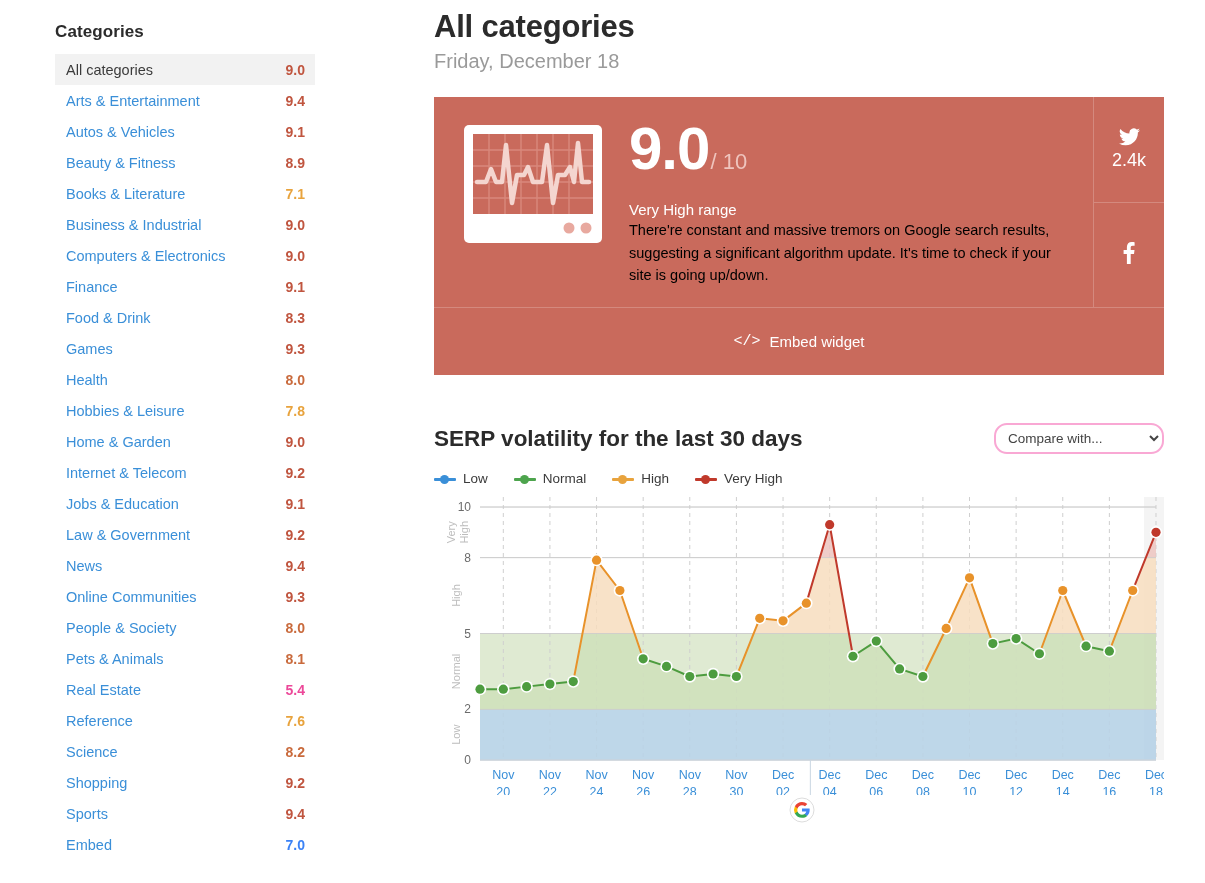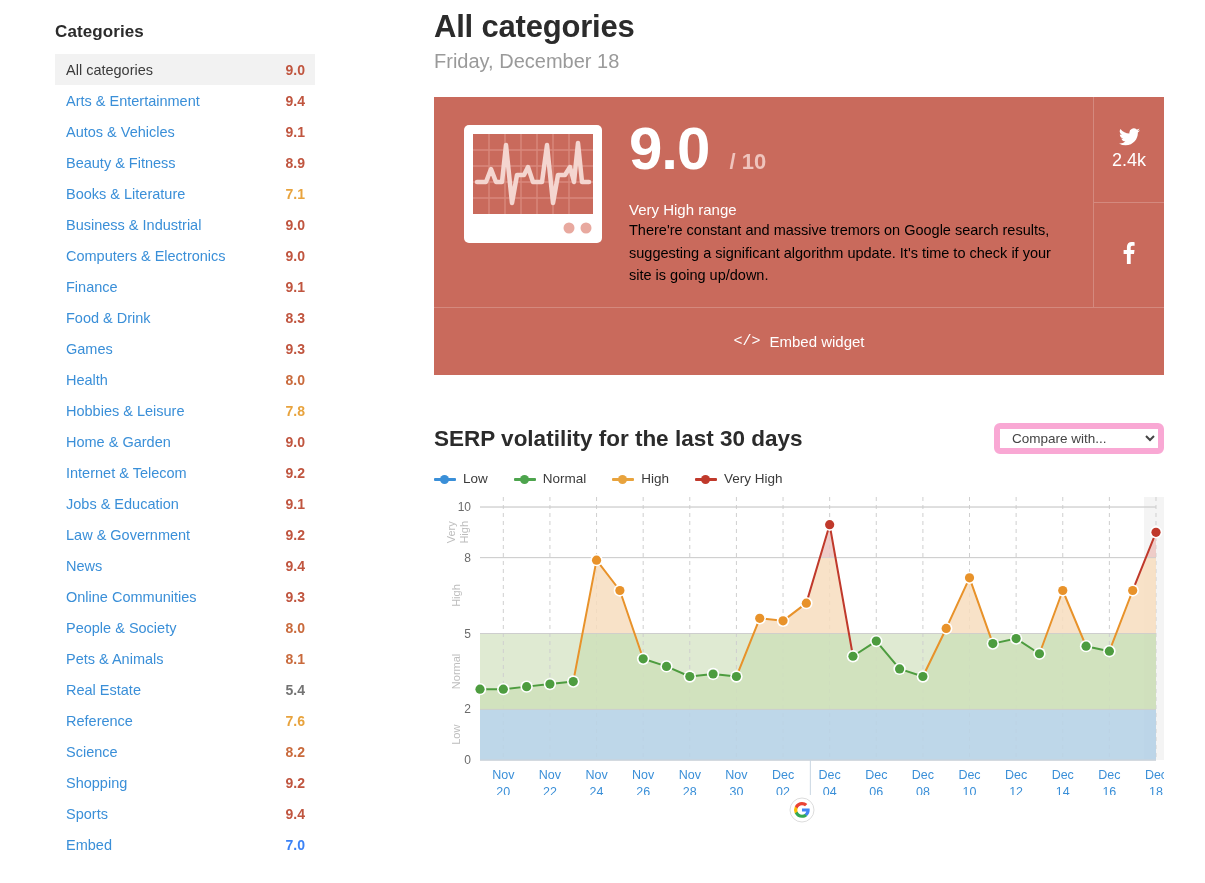--- a/index.html
+++ b/index.html
@@ -50,21 +50,21 @@
   }
   #card-top { display: flex; }
   #card-body {
     flex: 1; display: flex; padding: 22px 26px 20px 30px;
     border-right: 1px solid #d4897e;
   }
   #monitor-icon { width: 138px; flex: 0 0 138px; padding-top: 6px; }
   #card-text { padding-left: 27px; padding-top: 0px; }
   #score-line { display: flex; align-items: baseline; }
   #score-value { font-size: 60px; font-weight: bold; line-height: 1; letter-spacing: -1px; }
-  #score-max { font-size: 22px; color: #efc4bd; margin-left: 20px; font-weight: bold; }
+  #score-max { font-size: 22px; color: #efc4bd; margin-left: 1px; }
   #range-label { font-size: 15px; margin-top: 22px; color: #ffffff; }
   #range-desc {
     font-size: 14.5px; line-height: 1.58; margin-top: 1px;
     color: #000000; max-width: 470px;
   }
   #card-social { width: 70px; flex: 0 0 70px; display: flex; flex-direction: column; }
   .social-cell {
     flex: 1; display: flex; flex-direction: column;
     align-items: center; justify-content: center; cursor: pointer;
   }
@@ -77,22 +77,22 @@
   }
   #embed-bar .code-glyph { font-family: "Liberation Mono", monospace; margin-right: 9px; font-size: 15px; }
 
   
   #chart-header {
     margin-top: 48px; display: flex; align-items: center;
     justify-content: space-between; width: 730px;
   }
   #chart-title { font-size: 22.5px; font-weight: bold; color: #2b2b2b; }
   #compare-select {
-    width: 170px; height: 31px; border: 6px solid #f9a8d4; background: #fff;
-    border-radius: 6px; font-size: 13.5px; color: #444;
+    width: 170px; height: 31px; border: 2px solid #f9a8d4; background: #fff;
+    border-radius: 13px; font-size: 13.5px; color: #444;
     font-family: "Liberation Sans", sans-serif;
     padding: 0 8px; cursor: pointer;
   }
 
   
   #legend { display: flex; align-items: center; margin-top: 17px; gap: 26px; }
   .legend-item { display: flex; align-items: center; cursor: pointer; }
   .legend-mark { width: 22px; height: 12px; margin-right: 7px; position: relative; }
   .legend-mark .bar {
     position: absolute; left: 0; top: 5px; width: 22px; height: 3px; border-radius: 1px;
@@ -193,21 +193,21 @@
         <li class="cat-row">
           <span class="cat-label">People &amp; Society</span>
           <span class="cat-score" style="color: rgb(201, 106, 60);">8.0</span>
         </li>
         <li class="cat-row">
           <span class="cat-label">Pets &amp; Animals</span>
           <span class="cat-score" style="color: rgb(201, 106, 60);">8.1</span>
         </li>
         <li class="cat-row">
           <span class="cat-label">Real Estate</span>
-          <span class="cat-score" style="color: #737373;">5.4</span>
+          <span class="cat-score" style="color: #ec4899;">5.4</span>
         </li>
         <li class="cat-row">
           <span class="cat-label">Reference</span>
           <span class="cat-score" style="color: rgb(232, 163, 61);">7.6</span>
         </li>
         <li class="cat-row">
           <span class="cat-label">Science</span>
           <span class="cat-score" style="color: rgb(201, 106, 60);">8.2</span>
         </li>
         <li class="cat-row">

